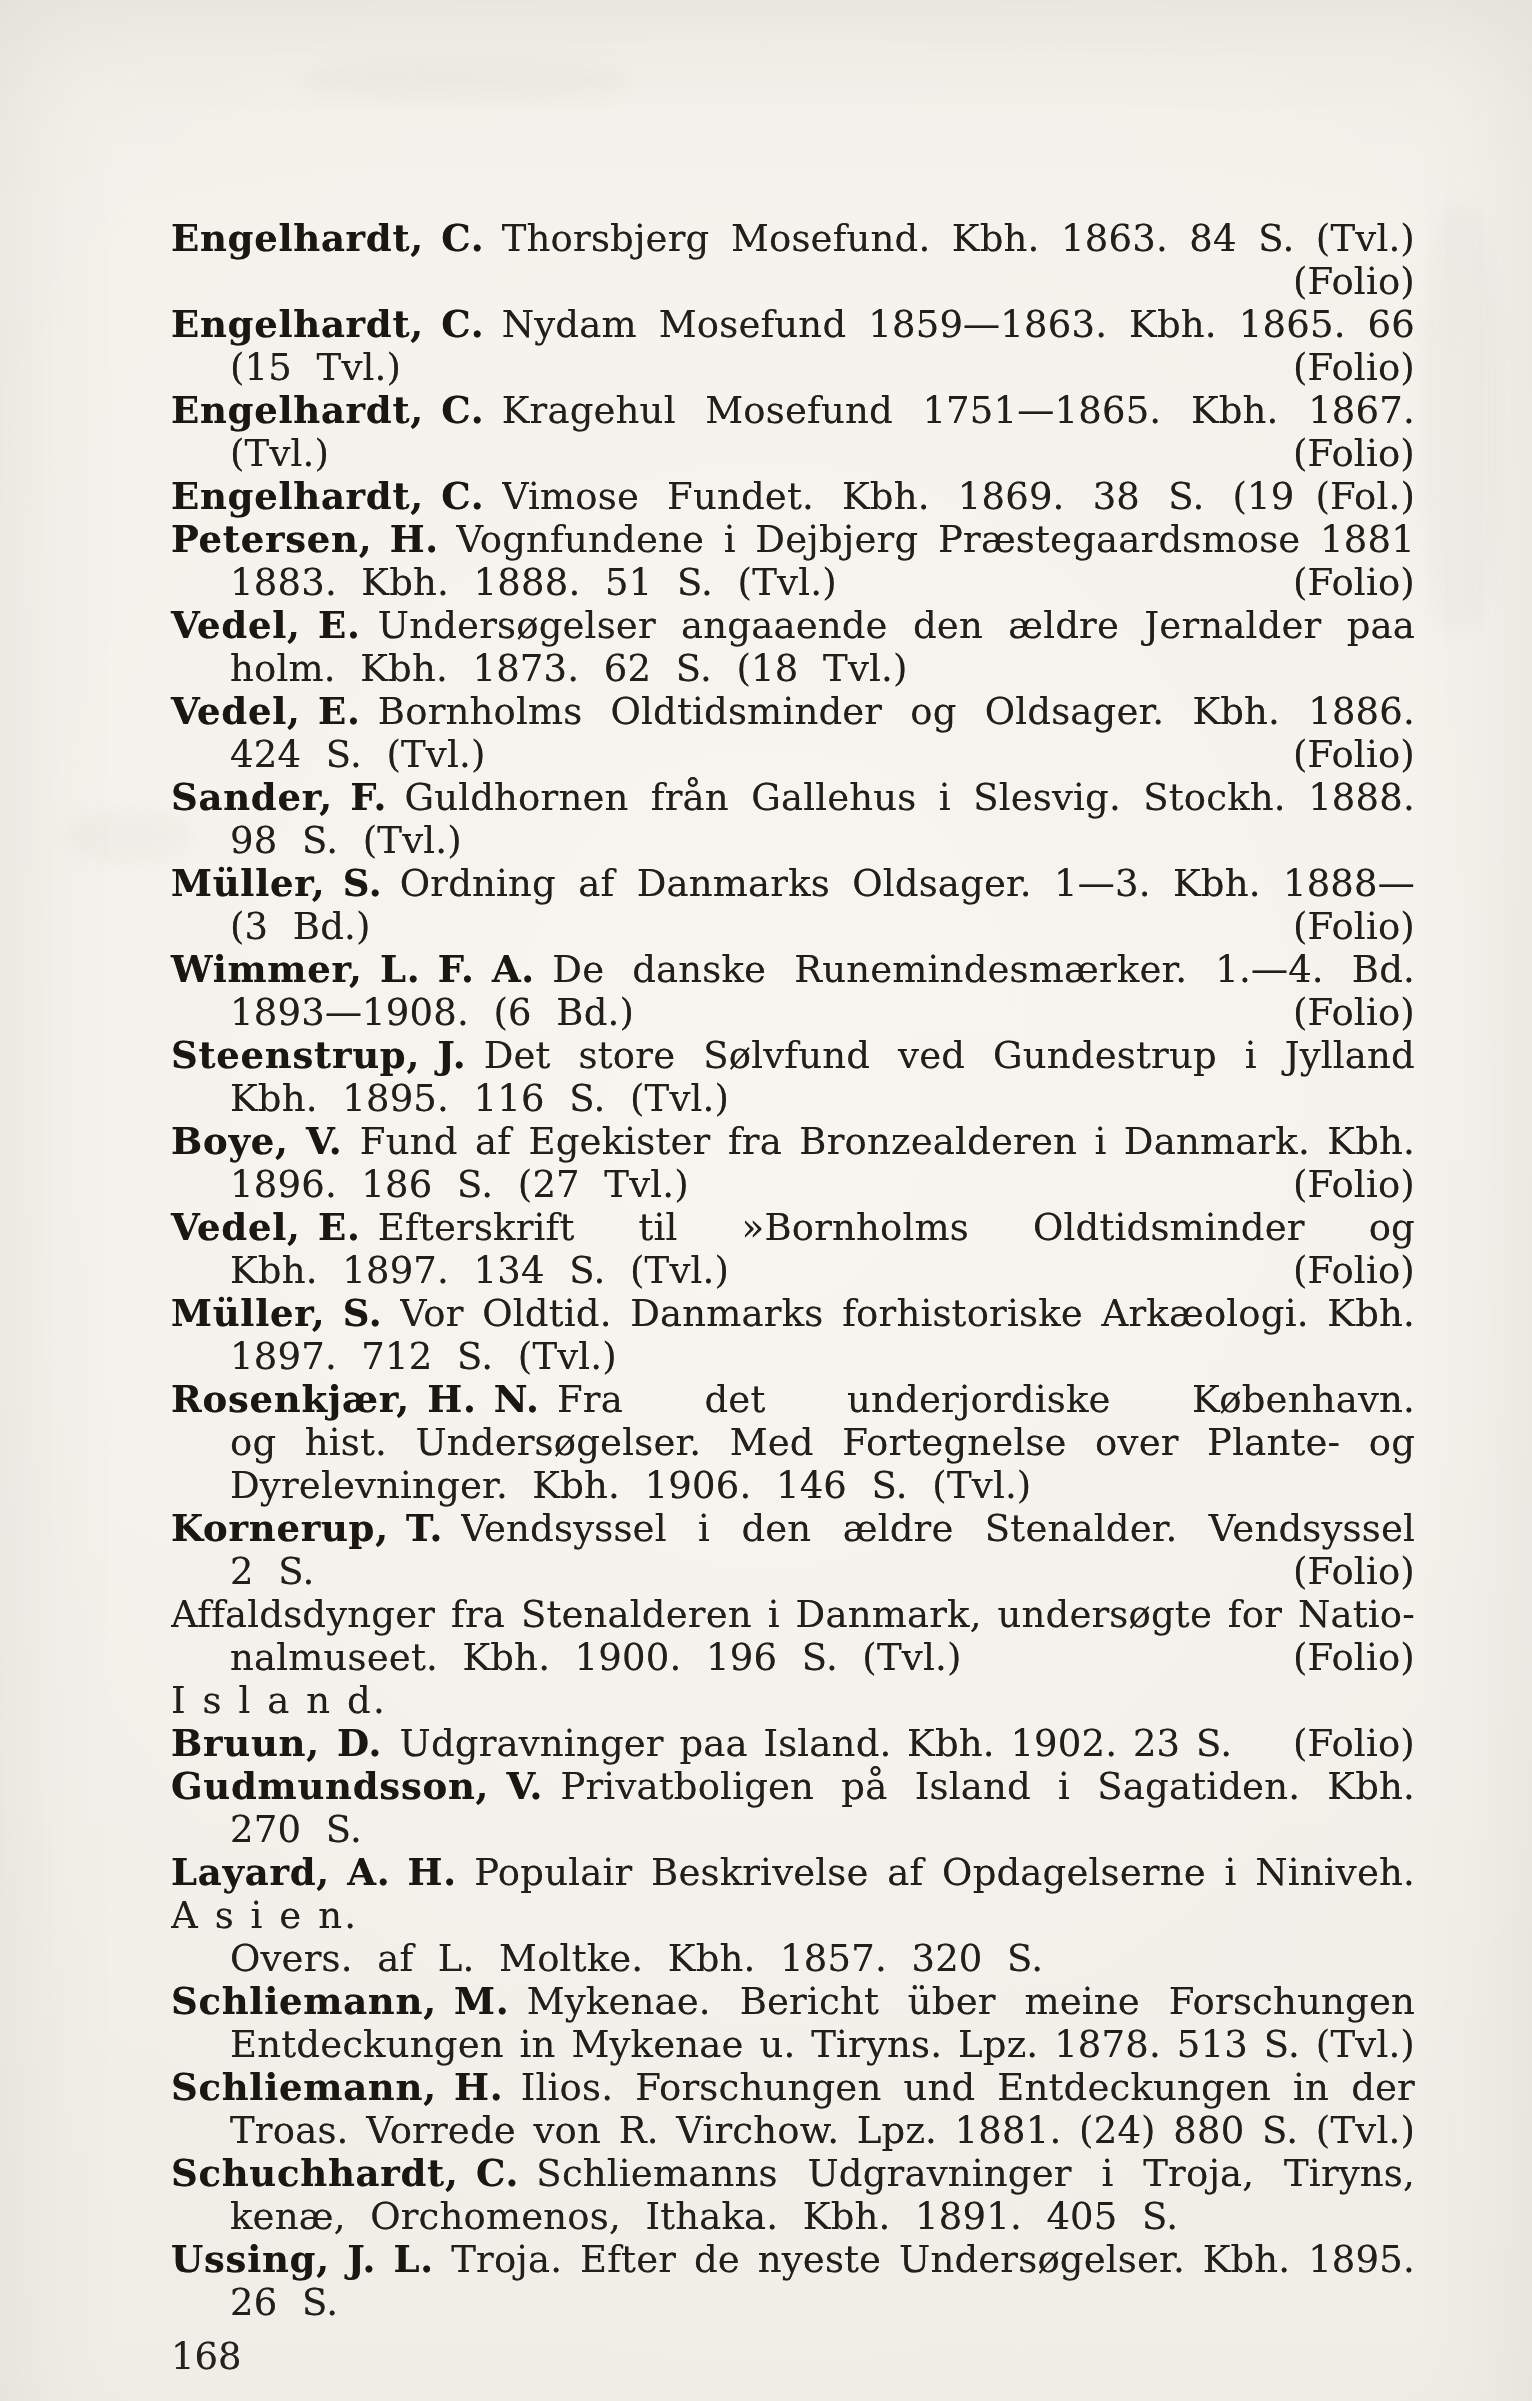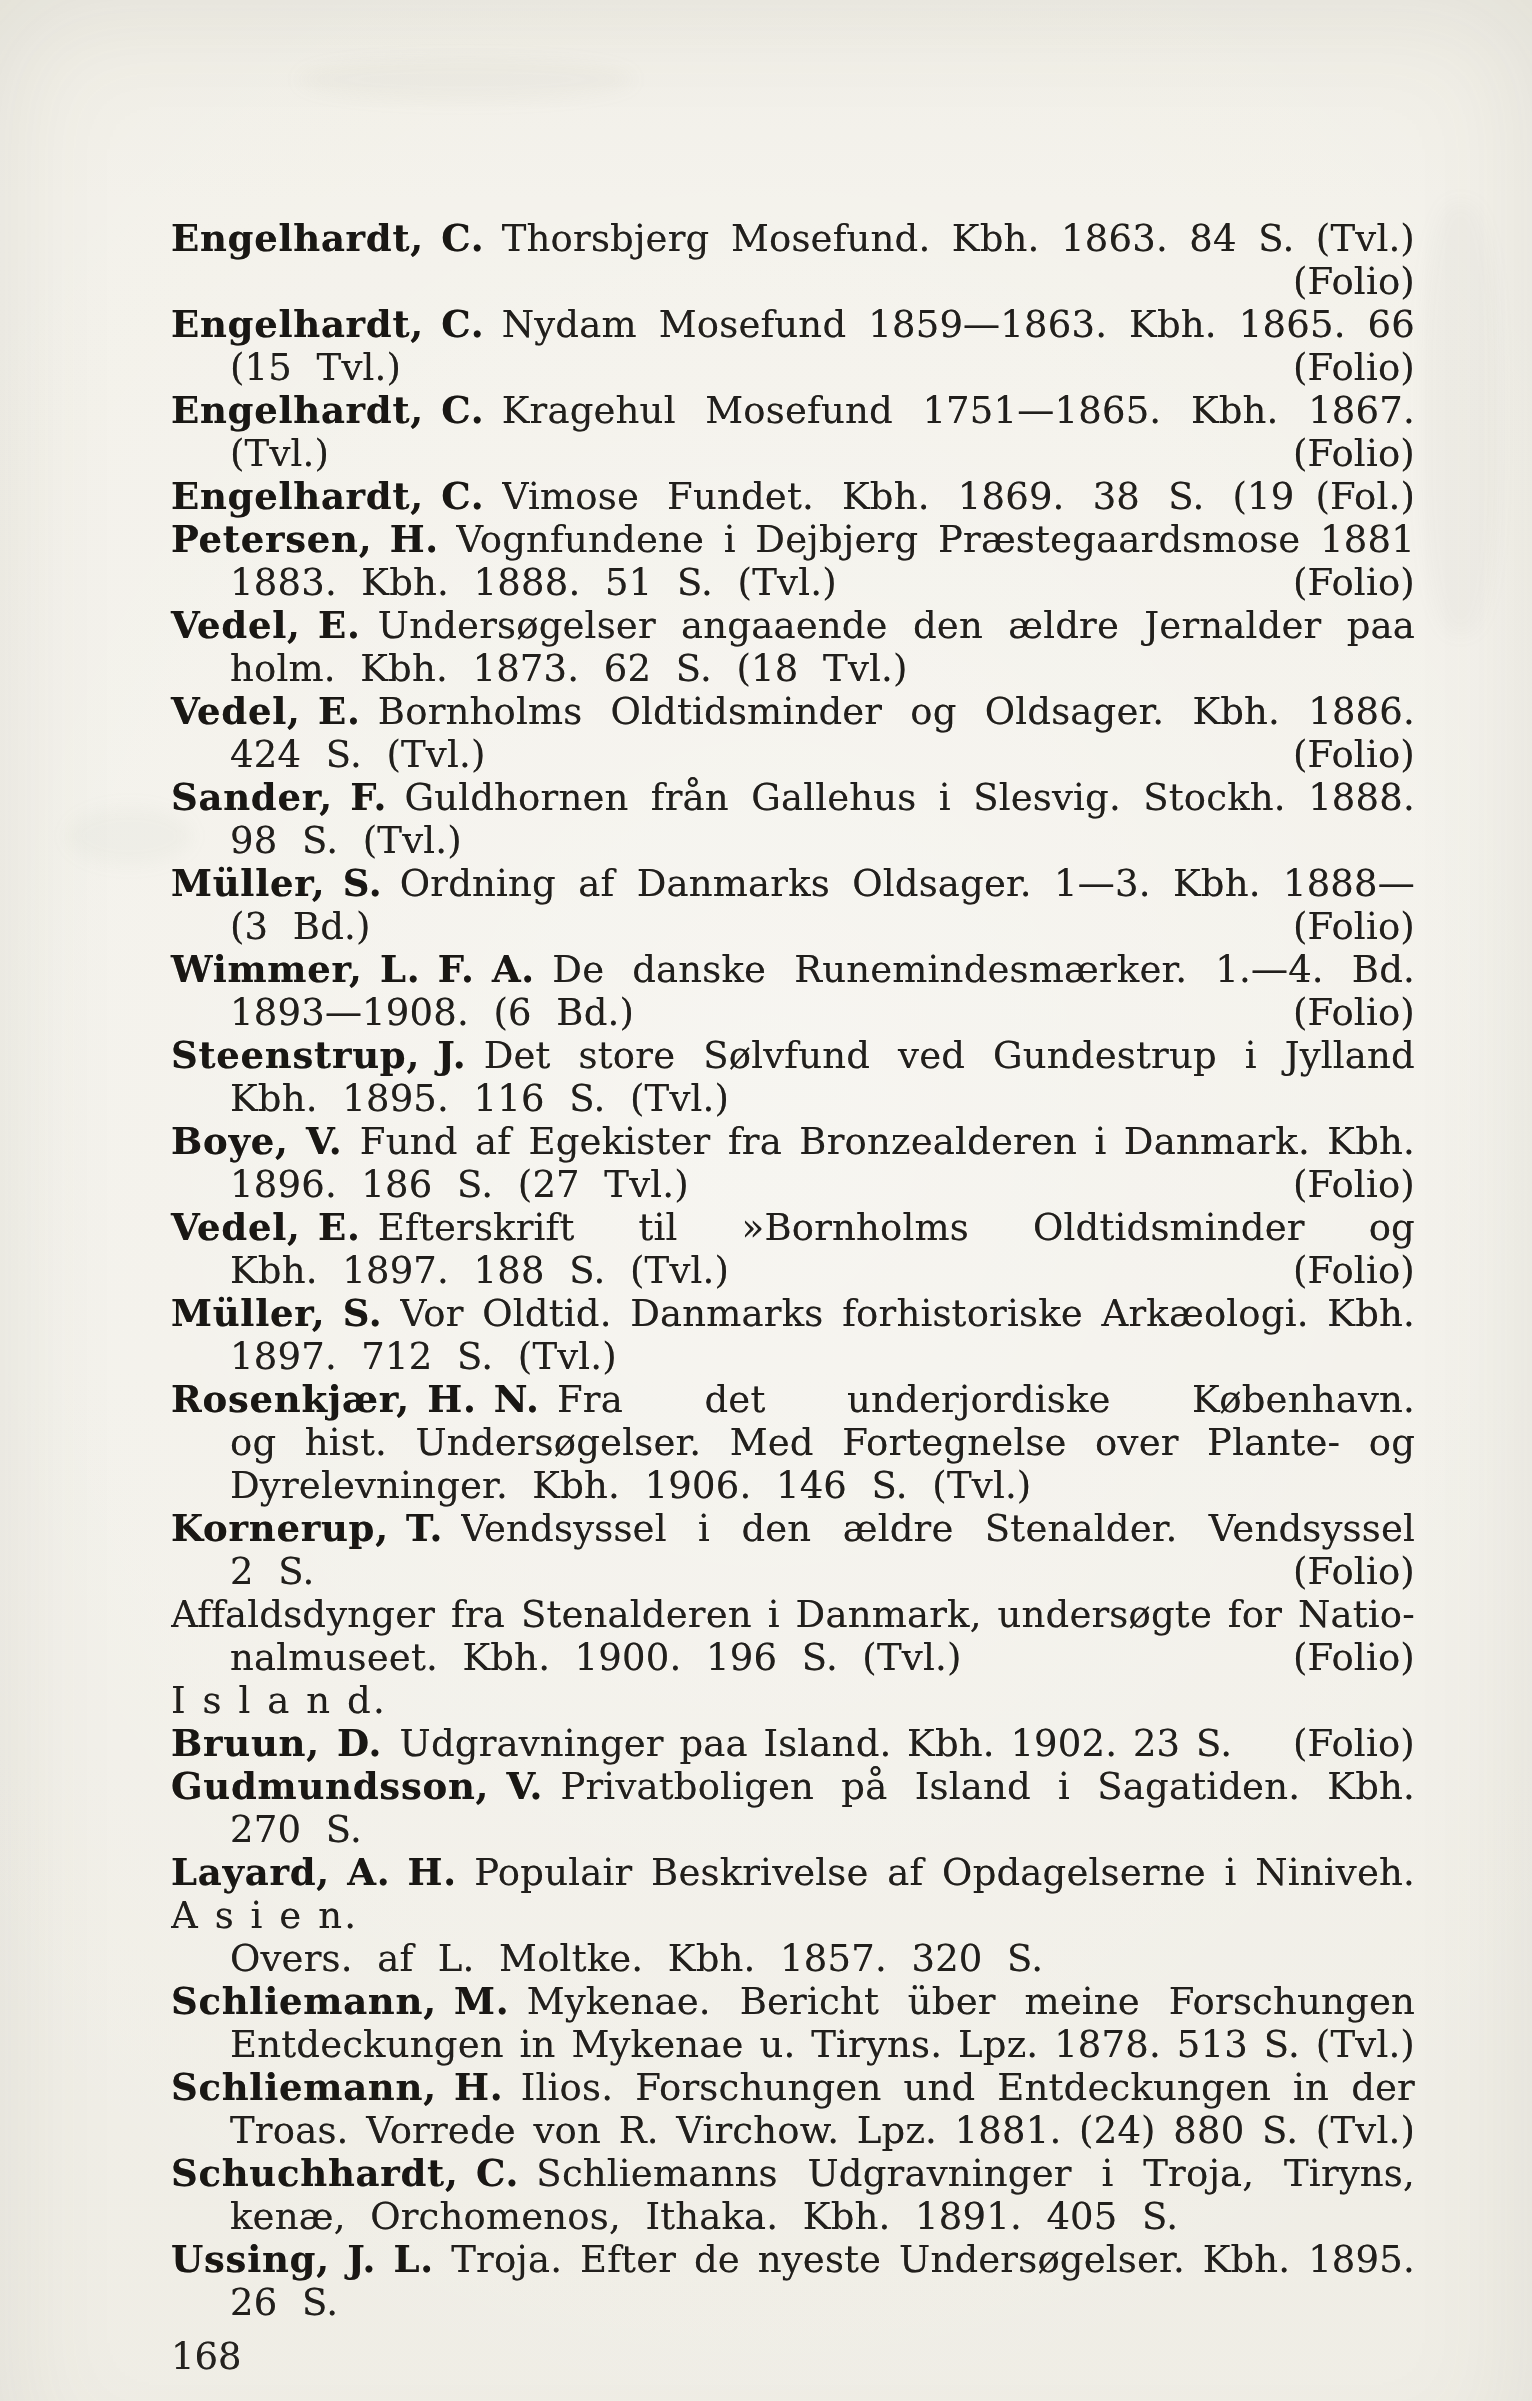--- a/index.html
+++ b/index.html
@@ -197,21 +197,21 @@
     </div>
     <div class="line cont">
       <span class="txt">1896. 186 S. (27 Tvl.)</span>
       <span class="note">(Folio)</span>
     </div>
     <div class="line just">
       <span class="author">Vedel, E.</span>
       <span class="txt">Efterskrift til »Bornholms Oldtidsminder og Oldsager«.</span>
     </div>
     <div class="line cont">
-      <span class="txt">Kbh. 1897. 188 S. (Tvl.)</span>
+      <span class="txt">Kbh. 1897. 134 S. (Tvl.)</span>
       <span class="note">(Folio)</span>
     </div>
     <div class="line just">
       <span class="author">Müller, S.</span>
       <span class="txt">Vor Oldtid. Danmarks forhistoriske Arkæologi. Kbh.</span>
     </div>
     <div class="line cont">
       <span class="txt">1897. 712 S. (Tvl.)</span>
     </div>
     <div class="line just">

